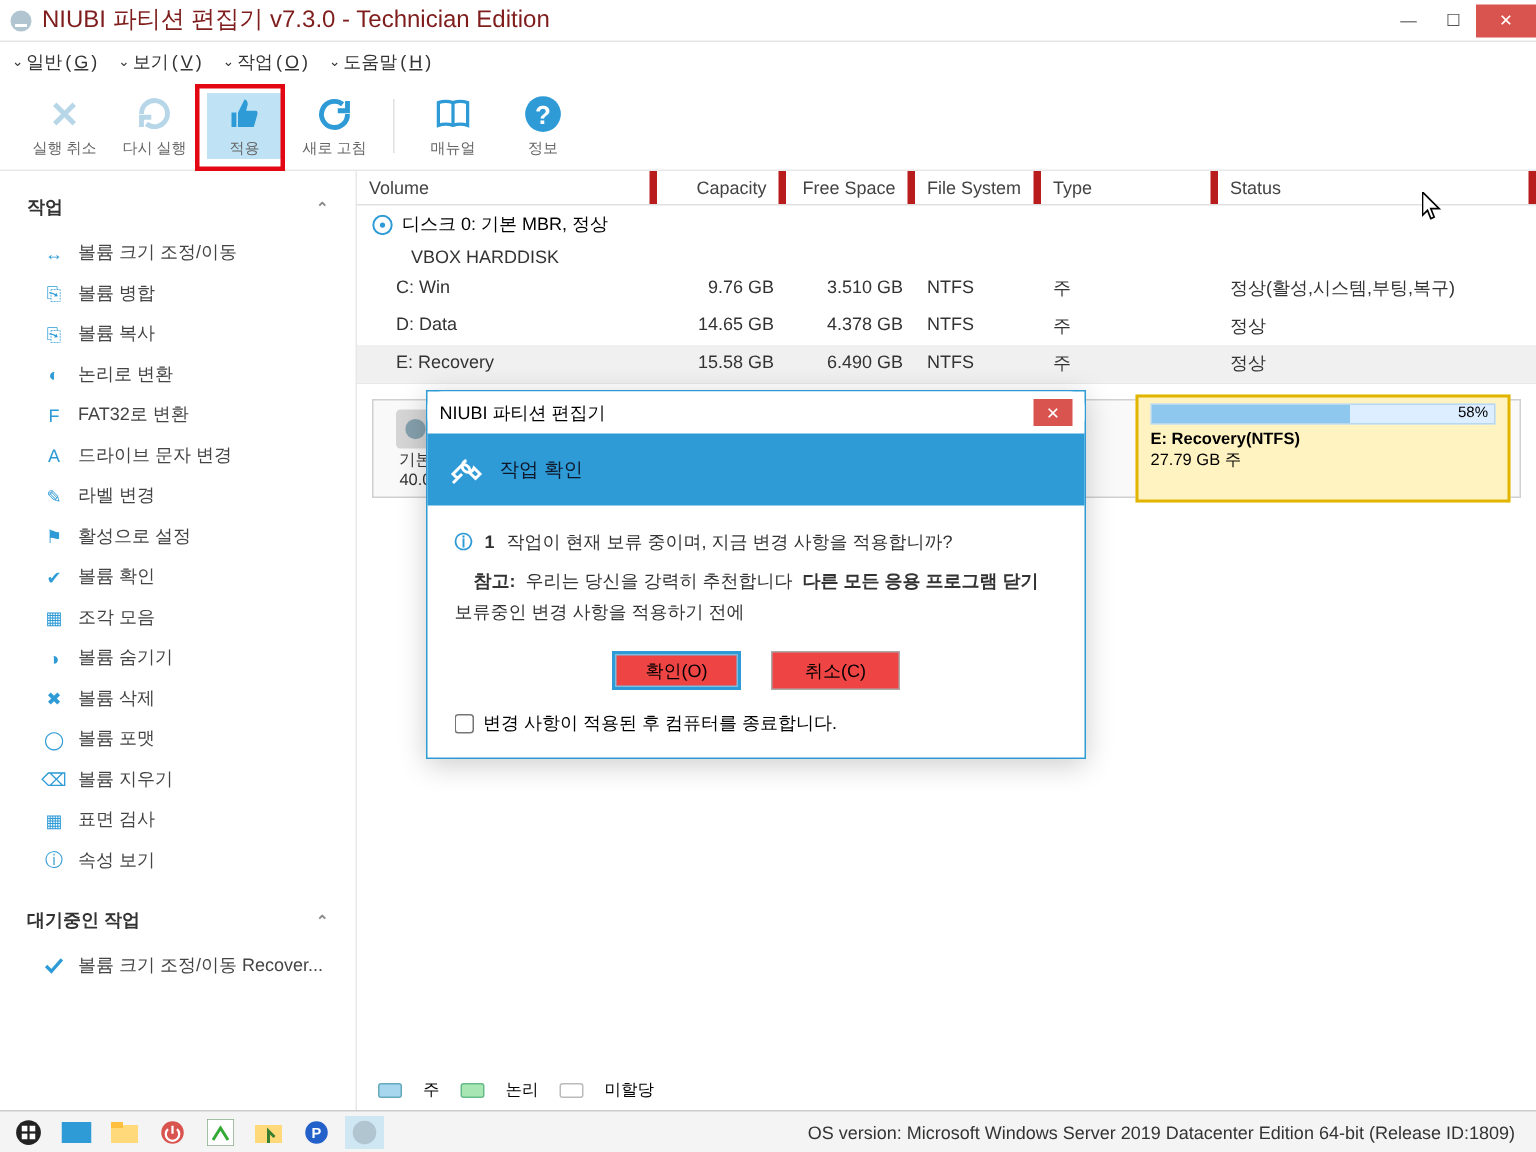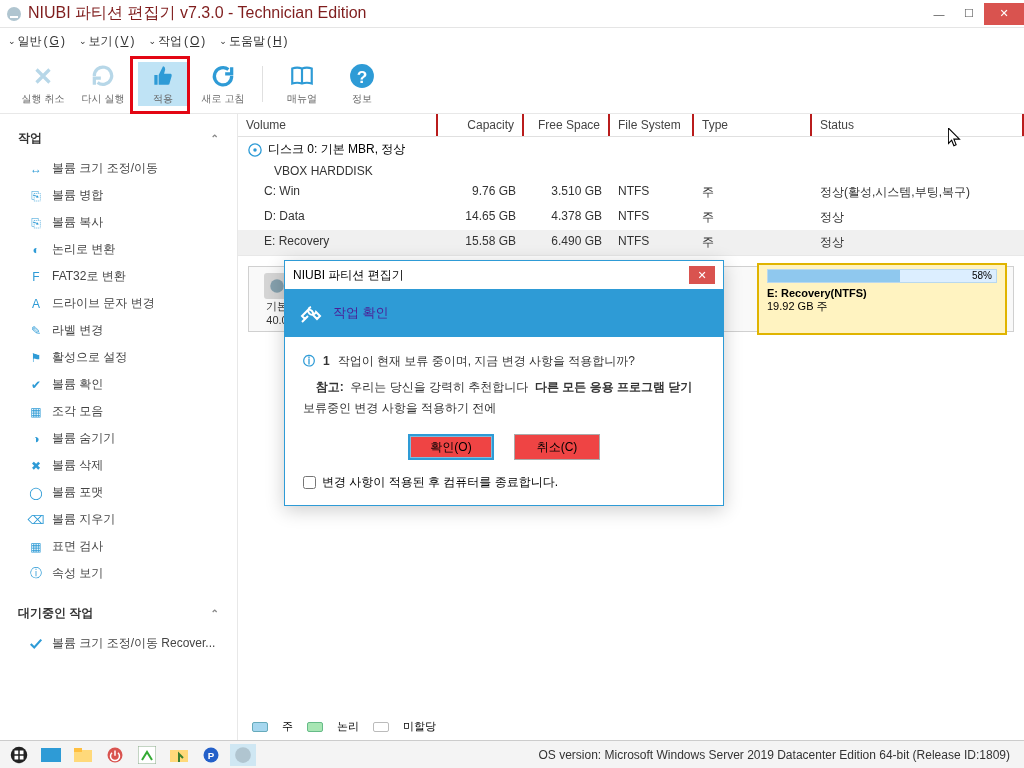--- a/index.html
+++ b/index.html
@@ -36,21 +36,21 @@
 .side-item { padding: 5px 18px 5px 28px; font-size:12px; color:#444; display:flex; align-items:center; gap:8px; cursor:pointer; }
 .side-item .si-icon { width:16px; height:16px; display:flex; align-items:center; justify-content:center; color:#2e9bd6; }
 
 .content { flex:1; display:flex; flex-direction:column; }
 
 
 .vol-table { border-bottom:1px solid #e8e8e8; }
 .vth { display:flex; font-size:12px; color:#444; border-bottom:1px solid #e0e0e0; }
 .vth > div, .vrow > div { padding:4px 8px; }
 .c-vol{width:200px;} .c-cap{width:86px;text-align:right;} .c-free{width:86px;text-align:right;} .c-fs{width:84px;} .c-type{width:118px;} .c-stat{flex:1;}
-.vhead { border-right:2px solid #b91c1c; }
+.vhead { border-right:5px solid #b91c1c; }
 .vdisk { padding:4px 8px 2px 10px; font-size:12px; display:flex; align-items:center; gap:6px; }
 .vdisk .dlabel { font-weight:normal; }
 .vdisk .dmodel { padding-left:26px; font-size:12px; color:#333; }
 .vrow { display:flex; font-size:12px; color:#333; }
 .vrow.sel { background:#f0f0f0; }
 .vrow .c-vol { padding-left:26px; }
 
 
 .diskmap-wrap { flex:1; padding:10px; position:relative; }
 .diskmap { border:1px solid #d0d0d0; height:66px; display:flex; align-items:center; padding:6px; gap:4px; background:#f9f9f9; }
@@ -69,21 +69,21 @@
 
 .statusbar { position:absolute; left:0; right:0; bottom:0; height:28px; border-top:1px solid #ccc; background:#f4f4f4; display:flex; align-items:center; font-size:12px; color:#333; }
 .statusbar .txt { margin-left:auto; padding-right:14px; }
 .taskbar-icons { display:flex; gap:6px; padding-left:6px; }
 .tb-ic { width:26px; height:22px; display:flex; align-items:center; justify-content:center; }
 
 
 .modal { position:absolute; left:284px; top:260px; width:440px; background:#fff; border:1px solid #2e9bd6; box-shadow:0 4px 18px rgba(0,0,0,.2); }
 .modal .m-title { background:#fff; height:28px; display:flex; align-items:center; padding:0 8px; font-size:12px;border-radius:10px; }
 .modal .m-close { margin-left:auto; background:#d9534f; color:#fff; width:26px; height:18px; display:flex;align-items:center;justify-content:center; font-size:11px; }
-.modal .m-banner { background:#2e9bd6; color:#4c1d95; padding:12px 14px; display:flex; align-items:center; gap:10px; }
+.modal .m-banner { background:#2e9bd6; color:#0f172a; padding:12px 14px; display:flex; align-items:center; gap:10px; }
 .modal .m-banner .bicon { width:24px;height:24px; }
 .modal .m-body { padding:14px 18px 10px; font-size:12px; color:#333; line-height:1.7; }
 .modal .m-body .q { display:flex; align-items:flex-start; gap:8px; }
 .modal .m-body .q .qi { color:#2e9bd6; font-weight:bold; }
 .modal .m-btns { display:flex; gap:20px; justify-content:center; padding:6px 0 14px; }
 .modal .btn { min-width:86px; height:26px; border:1px solid #aaa; background:#ef4444; font-size:12px; cursor:pointer; }
 .modal .btn.primary { border:2px solid #2e9bd6; box-shadow:0 0 0 1px #7abde0 inset; }
 .modal .m-chk { padding:0 18px 14px; font-size:12px; display:flex; align-items:center; gap:6px; }
 
 svg { display:block; }
@@ -318,21 +318,21 @@
           <div><span>기본 </span></div>
           <div><span>40.0</span></div>
         </div>
         <div style="flex:1"></div>
         <div class="dmap-sel">
           <div class="bar">
             <div class="fill" style="width:58%"></div>
             <span class="pct">58%</span>
           </div>
           <div><b>E: Recovery(NTFS)</b></div>
-          <div>19.92 GB 주</div>
+          <div>27.79 GB 주</div>
         </div>
       </div>
       <div class="legend">
         <span class="lg-box" style="background:#a6d7ef;border:1px solid #6ab;"></span>
           <span>주</span>
         <span class="lg-box" style="background:#a8e6b4;border:1px solid #6b8;"></span>
           <span>논리</span>
         <span class="lg-box" style="background:#fff;border:1px solid #bbb;"></span>
           <span>미할당</span>
       </div>

